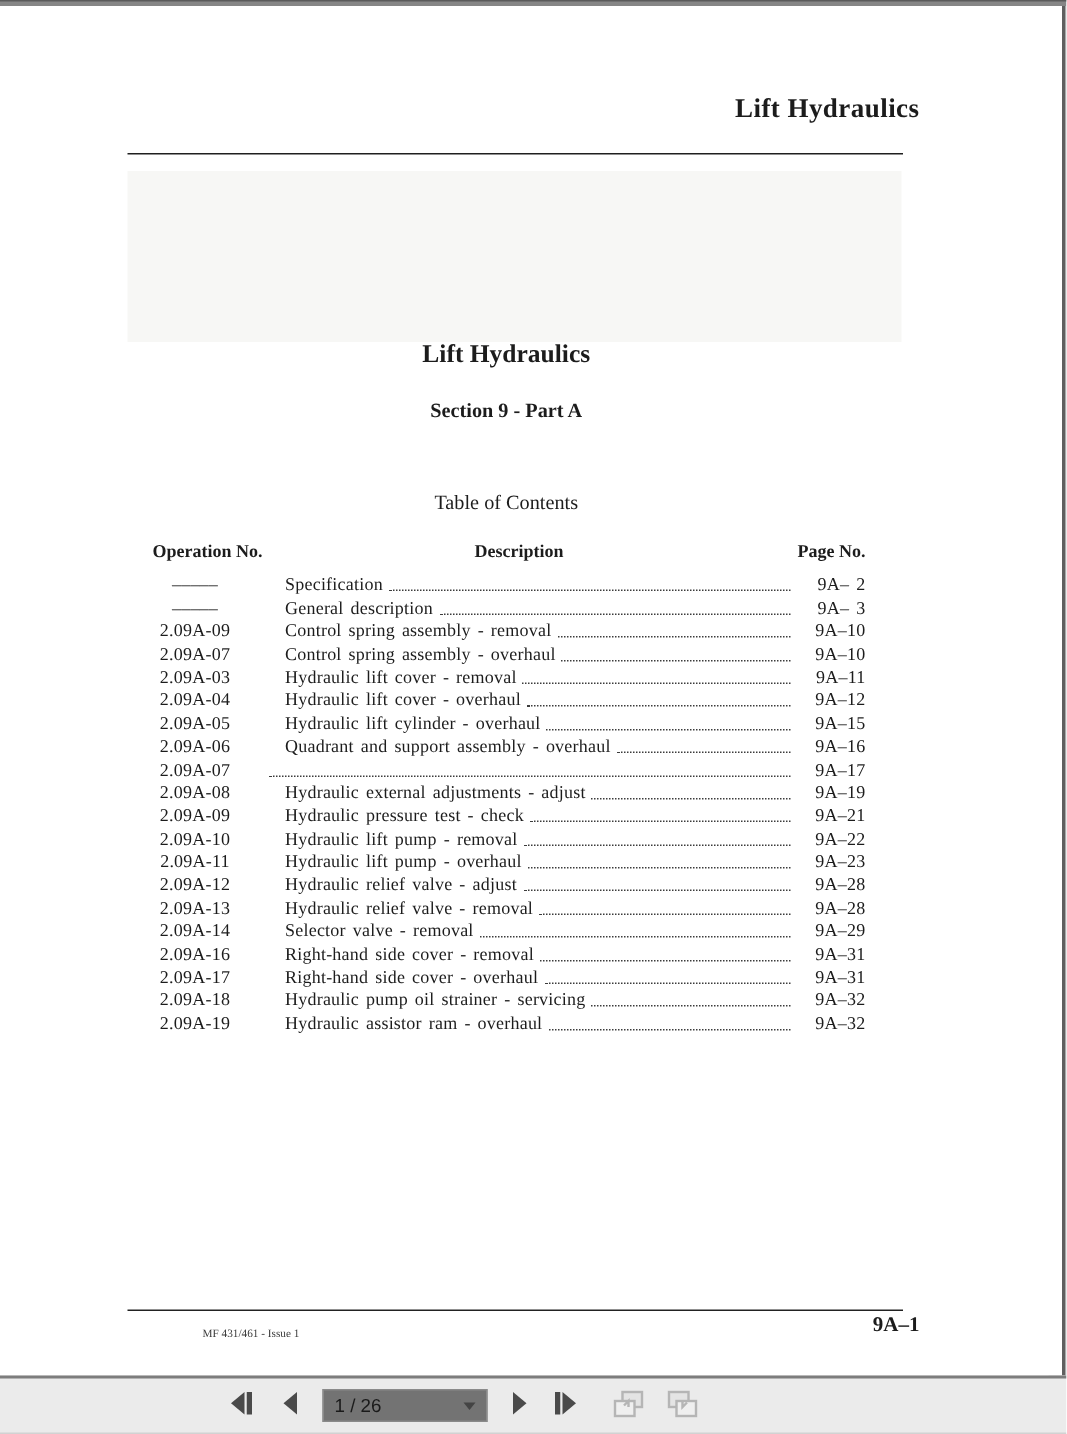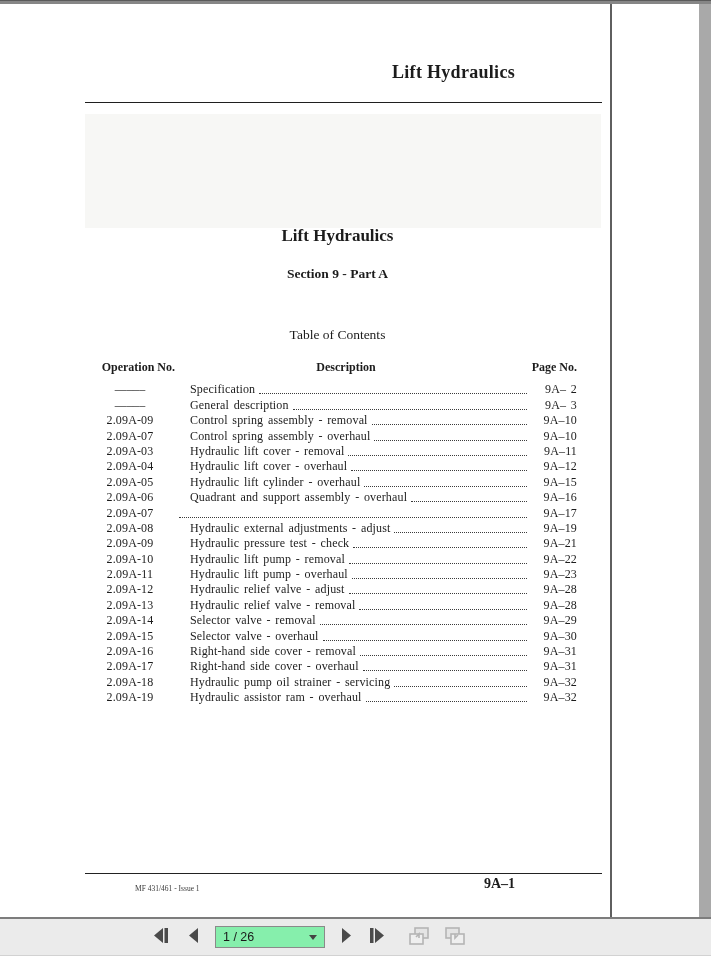--- a/index.html
+++ b/index.html
@@ -6,21 +6,21 @@
   body { font-family:"Liberation Serif","DejaVu Serif",serif; }
   .app{ position:relative; width:711px; height:956px; background:#ffffff; overflow:hidden; }
 
   
   .top-strip{ position:absolute; top:0; left:0; width:711px; height:4px;
     background:#868686; border-top:1px solid #5a5a5a; z-index:3; }
   .right-strip{ position:absolute; top:4px; right:0; width:12px; height:913px;
     background:#a9a9a9; z-index:1; }
 
   
-  .page{ position:absolute; top:4px; left:0; width:612px; height:913px;
+  .page{ position:absolute; top:4px; left:0; width:710px; height:913px;
     background:#ffffff; border-right:2px solid #5f5f5f; z-index:2; color:#1c1c1c; }
 
   .running-title{ position:absolute; top:58px; right:95px;
     font-size:18px; font-weight:bold; letter-spacing:.3px; }
   .header-rule{ position:absolute; top:98px; left:85px; width:517px;
     border-top:1.6px solid #1f1f1f; }
   .image-block{ position:absolute; top:110px; left:85px; width:516px; height:114px;
     background:#f7f7f5; }
 
   .doc-title{ position:absolute; top:222px; left:85px; width:505px; text-align:center;
@@ -52,21 +52,21 @@
 
   
   .toolbar{ position:absolute; left:0; bottom:0; width:711px; height:39px;
     background:#ebebeb; border-top:2px solid #7d7d7d; border-bottom:1px solid #d2d2d2;
     display:flex; align-items:center; padding-left:148px; z-index:4;
     font-family:"Liberation Sans","DejaVu Sans",sans-serif; }
   .tb-btn{ display:flex; align-items:center; justify-content:center;
     height:26px; padding:0 4px; cursor:pointer; background:transparent; border:none; }
   .tb-btn + .tb-btn{ margin-left:6px; }
   .tb-btn.disabled{ cursor:default; }
-  .page-combo{ width:110px; height:22px; background:#86efac; border:1px solid #8a8a8a;
+  .page-combo{ width:110px; height:22px; background:#737373; border:1px solid #8a8a8a;
     display:flex; align-items:center; margin:0 10px; padding:0 7px; cursor:pointer; }
   .page-combo .val{ flex:1; font-size:12.5px; color:#1a1a1a; }
   .page-combo .caret{ width:0; height:0; border-left:4px solid transparent;
     border-right:4px solid transparent; border-top:5px solid #444; }
   .gap{ width:12px; }
 </style>
 </head>
 <body>
 
 <div class="app">
@@ -179,26 +179,20 @@
           <span class="leader"></span>
           <span class="pg">9A–28</span>
         </div>
         <div class="toc-row">
           <span class="op">2.09A-14</span>
           <span class="desc">Selector valve - removal</span>
           <span class="leader"></span>
           <span class="pg">9A–29</span>
         </div>
         <div class="toc-row">
-          <span class="op">2.09A-15</span>
-          <span class="desc">Selector valve - overhaul</span>
-          <span class="leader"></span>
-          <span class="pg">9A–30</span>
-        </div>
-        <div class="toc-row">
           <span class="op">2.09A-16</span>
           <span class="desc">Right-hand side cover - removal</span>
           <span class="leader"></span>
           <span class="pg">9A–31</span>
         </div>
         <div class="toc-row">
           <span class="op">2.09A-17</span>
           <span class="desc">Right-hand side cover - overhaul</span>
           <span class="leader"></span>
           <span class="pg">9A–31</span>

